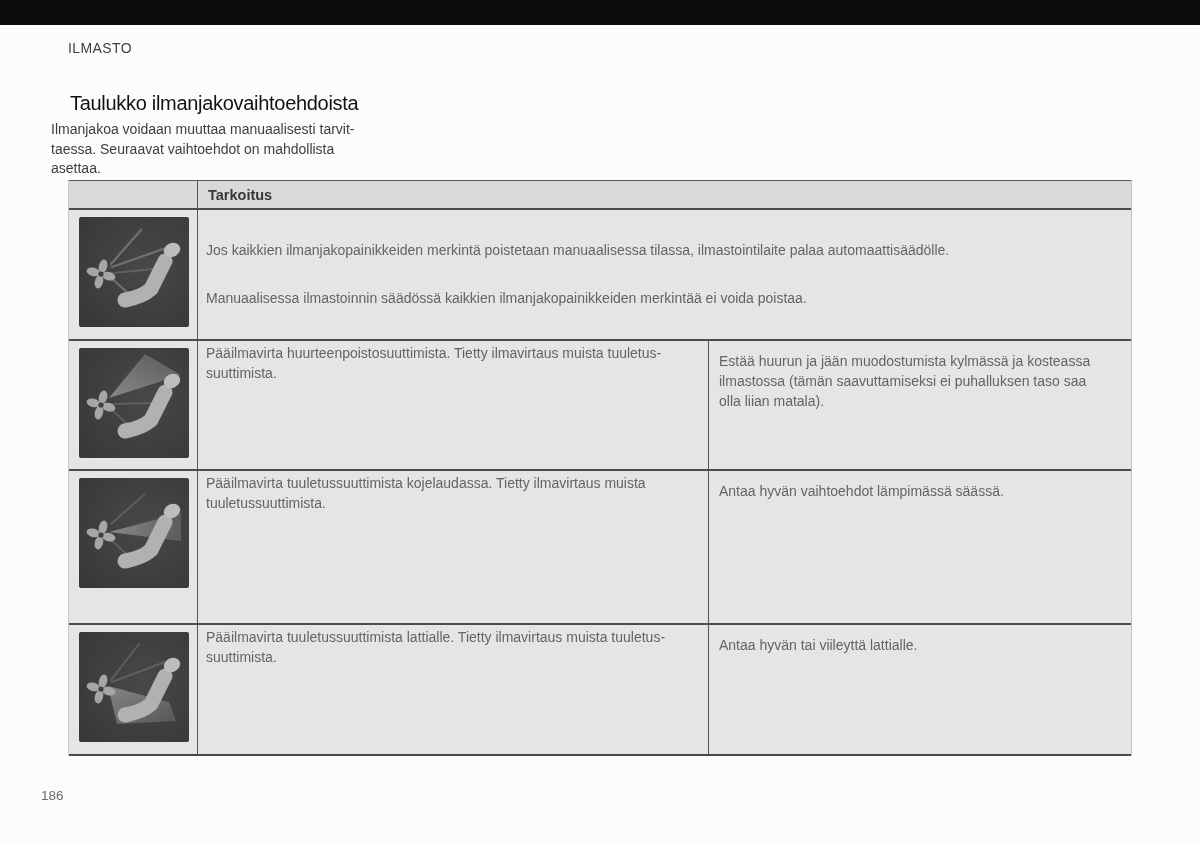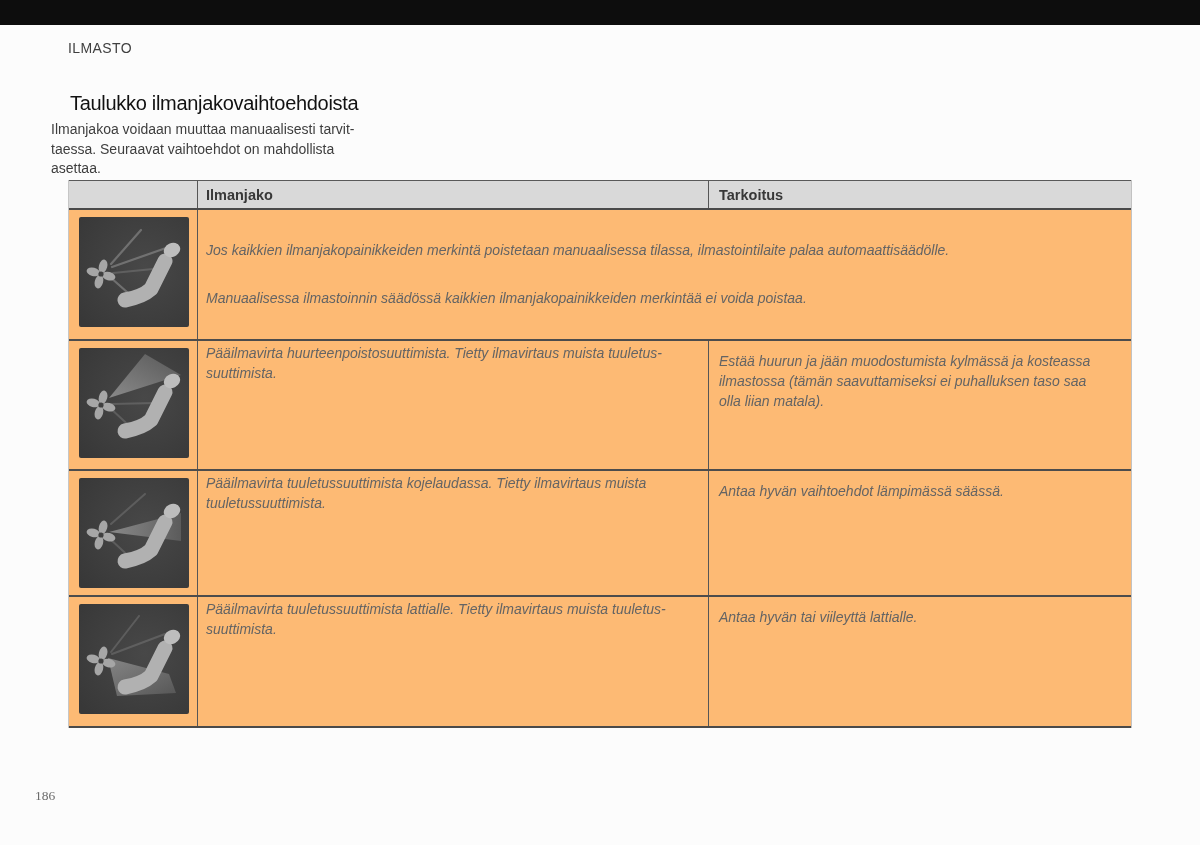--- a/index.html
+++ b/index.html
@@ -35,61 +35,60 @@
   .t-header {
     display:flex; height:30px;
     background:#d9d9d9;
     border-top:1px solid #595959;
     border-bottom:2px solid #4a4a4a;
   }
   .t-header .hc {
     display:flex; align-items:center;
     font-size:14.5px; font-weight:700; color:#383838;
   }
-  .t-row { display:flex; border-bottom:2px solid #4c4c4c; background:#fdba74;font-style:italic; }
+  .t-row { display:flex; border-bottom:2px solid #4c4c4c; background:#e5e5e5; }
   .row-1 { height:131px; }
   .row-2 { height:130px; }
-  .row-3 { height:126px; }
+  .row-3 { height:154px; }
   .row-4 { height:131px; border-bottom:2px solid #4a4a4a; }
   .c-icon  { width:129px; flex:0 0 129px; border-right:1.5px solid #565656; padding:7px 0 0 10px; }
   .c-main  { width:511px; flex:0 0 511px; border-right:1.5px solid #565656; padding:2px 8px 0 8px; }
   .c-purp  { flex:1 1 auto; padding:10px 10px 0 10px; }
   .c-span  { flex:1 1 auto; padding:10px 10px 0 8px; }
   .hc.hc-icon { width:129px; flex:0 0 129px; border-right:1.5px solid #565656; }
   .hc.hc-main { width:511px; flex:0 0 511px; border-right:1.5px solid #565656; padding-left:8px; }
   .hc.hc-purp { flex:1 1 auto; padding-left:10px; }
   .cell-text {
     font-size:14px; line-height:20px; color:#646464;
     white-space:pre-line;
   }
   .cell-text p { margin:0 0 8px 0; white-space:pre-line; }
   .icon-box { width:110px; height:110px; display:block; }
   .page-number {
-    position:absolute; left:35px; top:788px;
-    font-size:13.5px; color:#6b6b6b;font-family:Liberation Serif, serif;
+    position:absolute; left:41px; top:788px;
+    font-size:13.5px; color:#6b6b6b;
   }
 </style>
 </head>
 <body>
 
 <div class="top-bar"></div>
 
 <div class="section-label">ILMASTO</div>
 
 <h1 class="page-title">Taulukko ilmanjakovaihtoehdoista</h1>
 
 <div class="intro">Ilmanjakoa voidaan muuttaa manuaalisesti tarvit-
 taessa. Seuraavat vaihtoehdot on mahdollista
 asettaa.</div>
 
 <div class="aftable">
 
   <div class="t-header">
     <div class="hc hc-icon"></div>
-    <div class="hc hc-main">Ilmanjako</div>
     <div class="hc hc-purp">Tarkoitus</div>
   </div>
 
   <div class="t-row row-1">
     <div class="c-icon">
       <svg class="icon-box" viewBox="0 0 110 110">
         <defs>
           <radialGradient id="bg1" cx="60%" cy="45%" r="75%">
             <stop offset="0%" stop-color="#484848"></stop>
               <stop offset="100%" stop-color="#383838"></stop>

